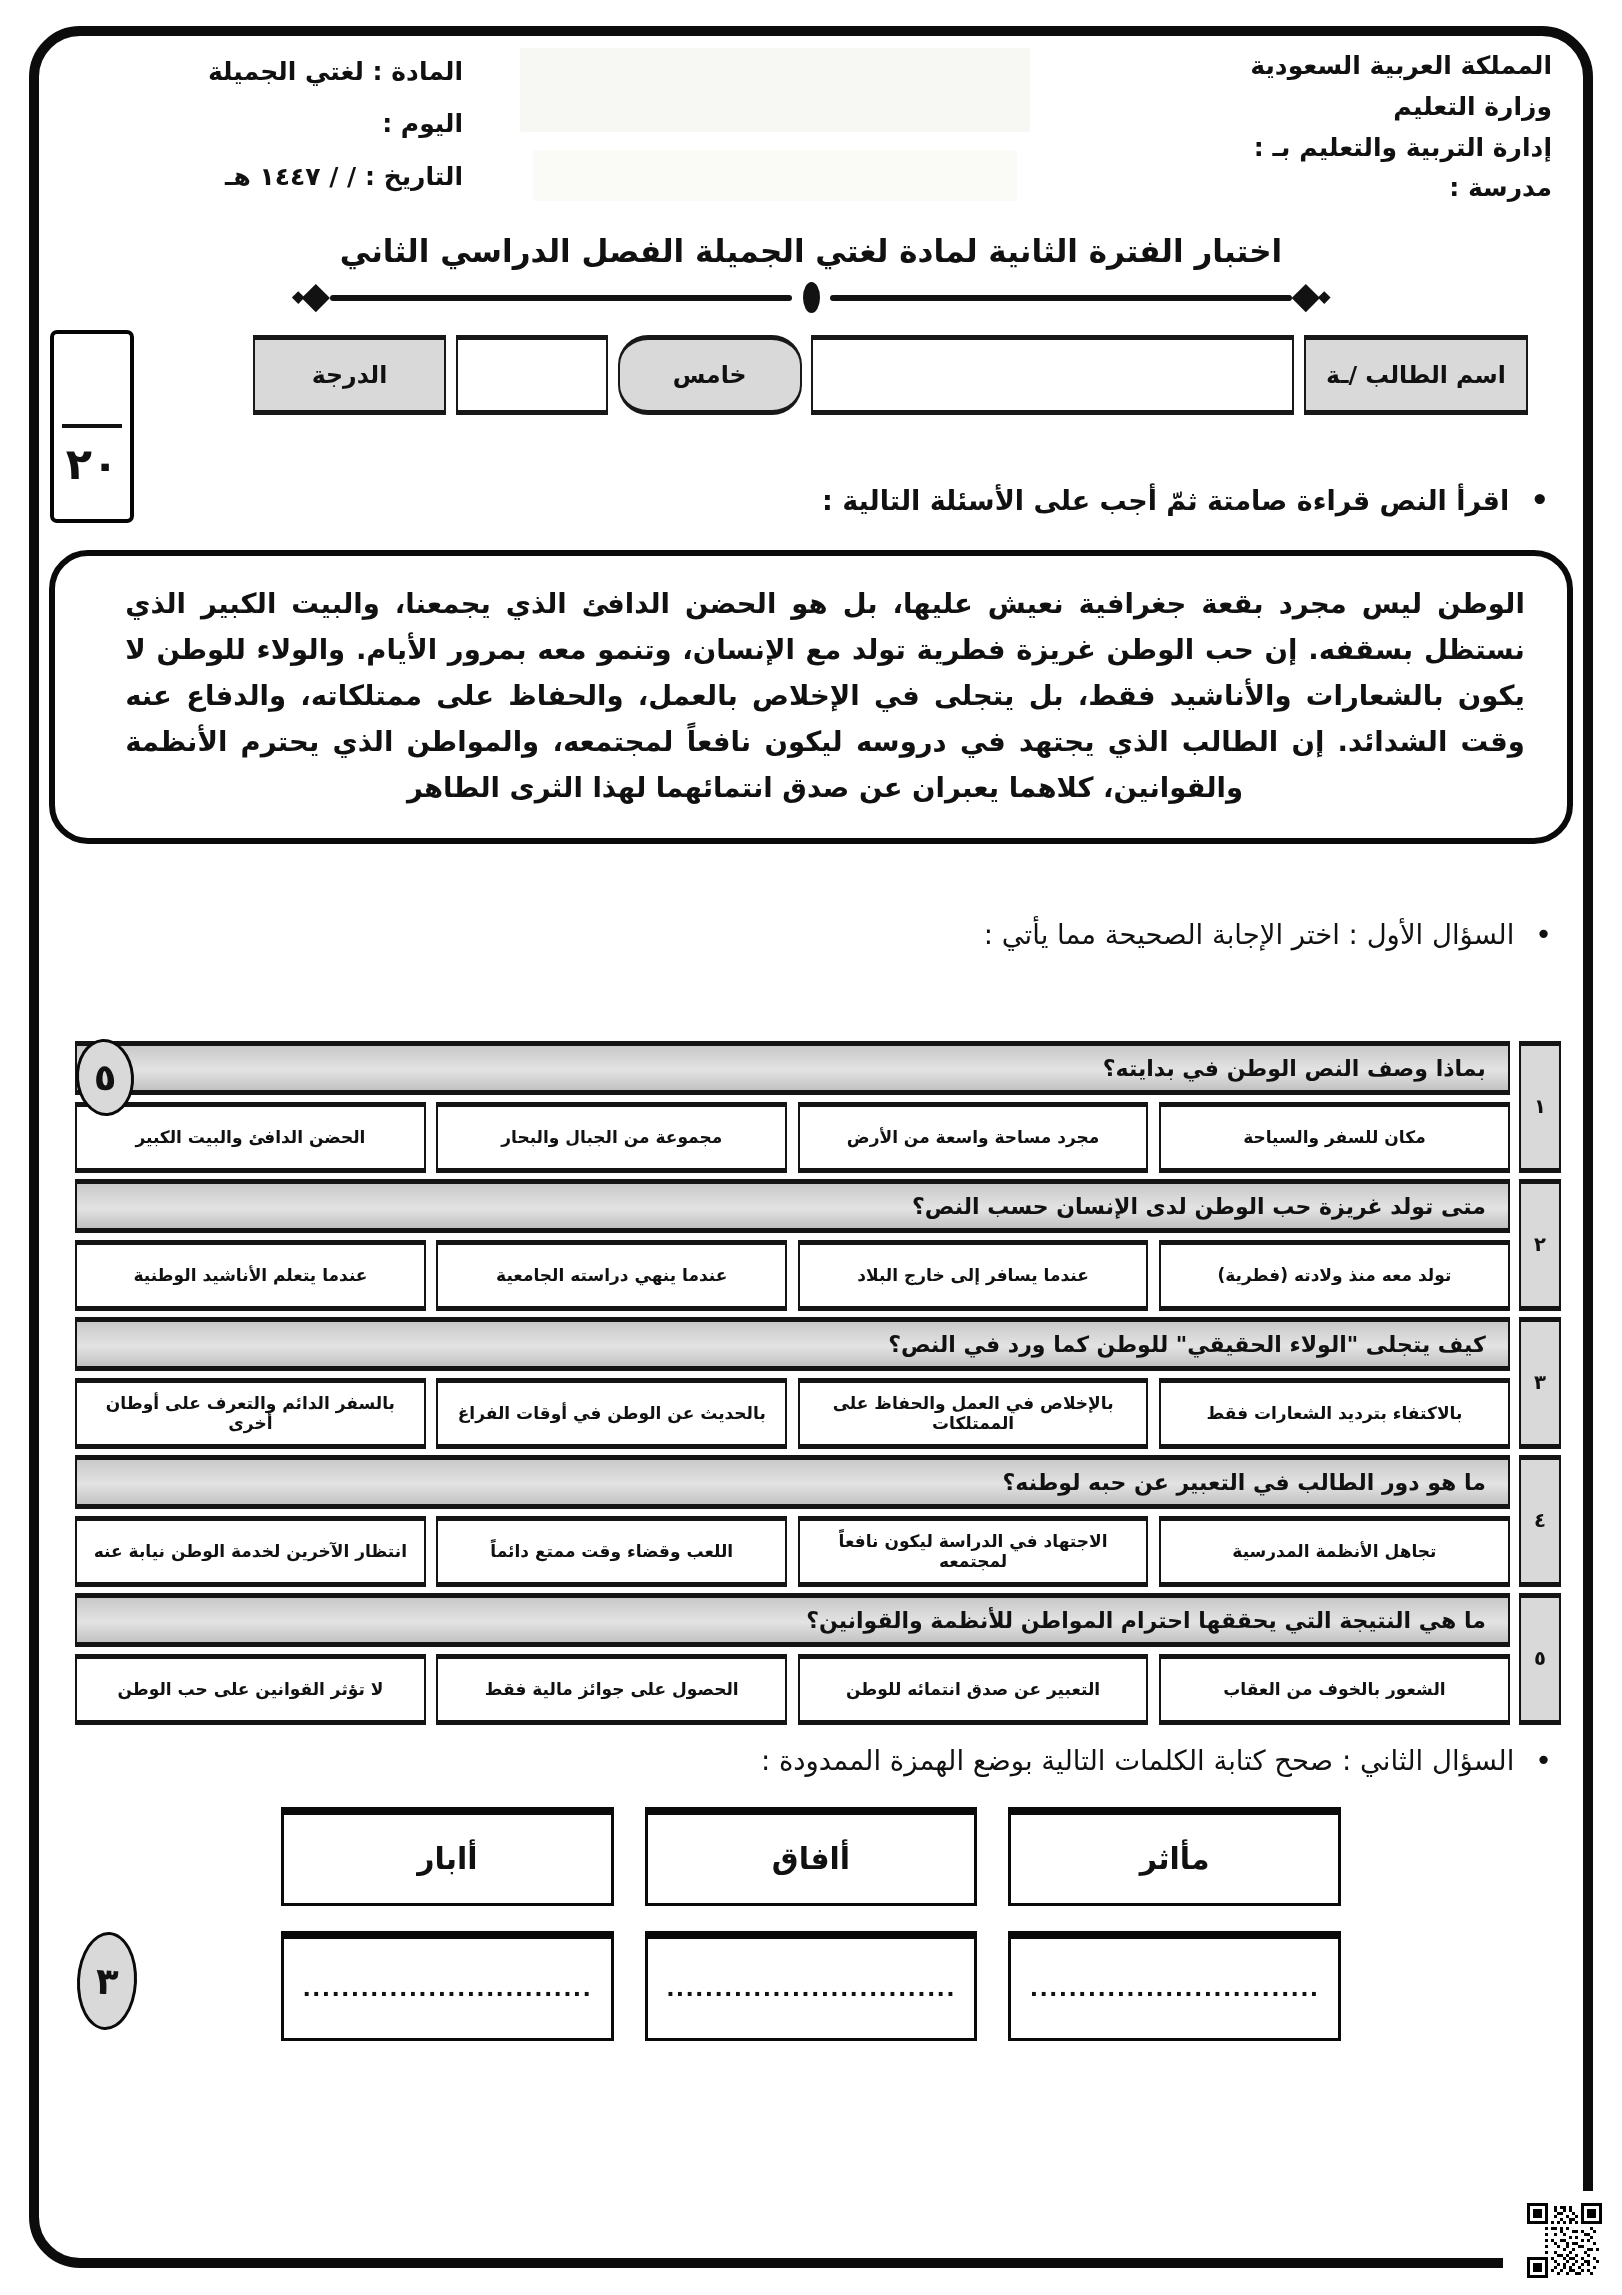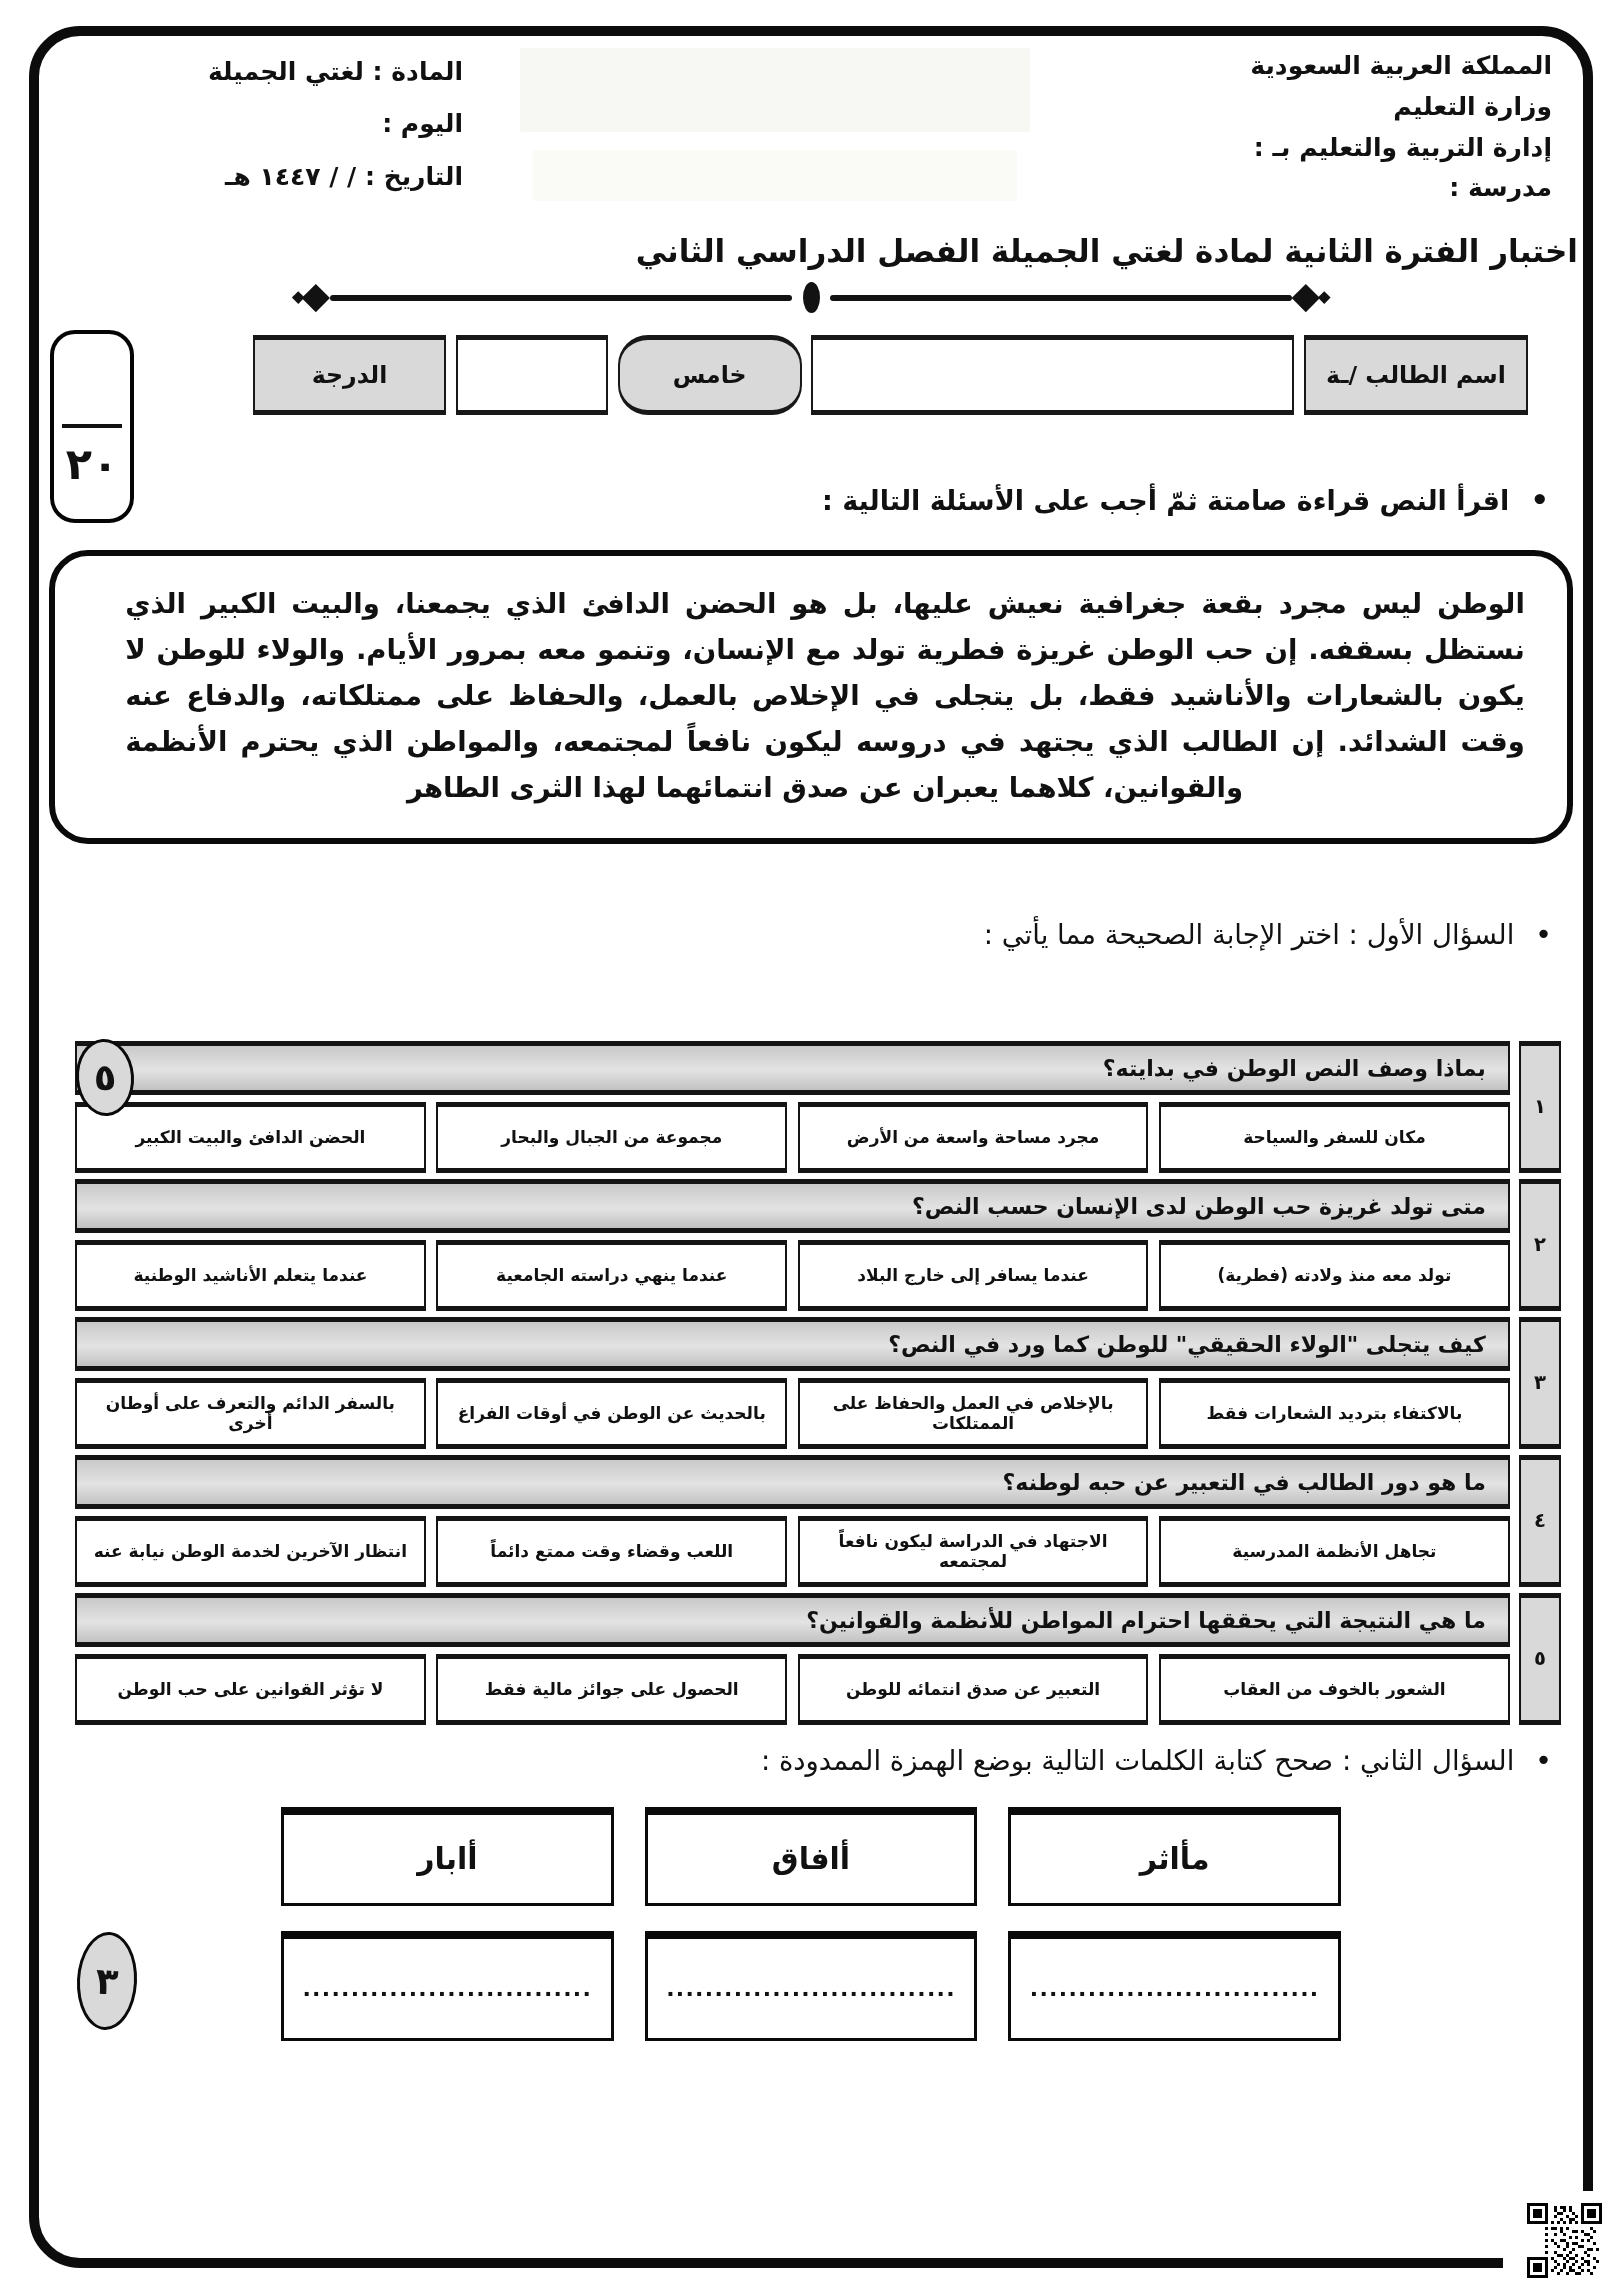--- a/index.html
+++ b/index.html
@@ -22,21 +22,21 @@
   .hdr-col{font-size:25px;line-height:1.0;}
   .hdr-right{width:484px;padding-top:18.3px;padding-right:26px;}
   .hdr-right div{margin-bottom:15.7px;}
   .hdr-left{width:419px;padding-top:23.6px;text-align:right;padding-right:19.6px;}
   .hdr-left div{margin-bottom:27.5px;}
   .hdr-center{flex:1;display:flex;flex-direction:column;align-items:center;}
   .logo-box{width:510px;height:84px;background:#f7f7f4;border-radius:2.6px;margin-top:13px;}
   .logo-box2{width:484px;height:51px;background:#faFAf7;border-radius:2.6px;margin-top:18.3px;}
 
   
-  .title{margin-top:17px;font-size:31px;font-weight:700;letter-spacing:-0.7px;}
+  .title{margin-top:17px;text-align:center;font-size:31px;font-weight:700;letter-spacing:-0.7px;}
   .divider{width:1034px;margin:13px auto 0;display:flex;align-items:center;gap:3.9px;}
   .dv-line{flex:1;height:5.9px;background:#121212;border-radius:3.3px;}
   .dv-diamond{width:19.6px;height:19.6px;background:#121212;transform:rotate(45deg);flex:0 0 auto;}
   .dv-diamond.small{width:8.5px;height:8.5px;}
   .dv-dot{width:17px;height:31px;background:#121212;border-radius:50%;flex:0 0 auto;margin:0 6.5px;}
 
   
   .info-row{margin:22px 50px 0 209px;display:flex;gap:9.8px;height:80px;}
   .cell{border:2.6px solid #181818;border-top-width:5.9px;border-bottom-width:5.9px;
         display:flex;align-items:center;justify-content:center;
@@ -45,21 +45,21 @@
   .cell.blank{background:#ffffff;}
   .w-name-label{width:224px;}
   .w-name-blank{flex:1;}
   .w-grade{width:184px;border-radius:30px;}
   .w-small-blank{width:152px;}
   .w-score{width:193px;}
 
   
   .score-box{
     position:absolute;left:50px;top:330px;width:84px;height:193px;
-    border:4.6px solid #050505;border-radius:25px;background:#fff;box-sizing:border-box;
+    border:4.6px solid #050505;border-radius:7px;background:#fff;box-sizing:border-box;
   }
   .score-line{position:absolute;left:7.9px;right:7.9px;top:90px;height:3.9px;background:#111;}
   .score-total{position:absolute;left:0;right:0;top:105px;text-align:center;font-size:43px;font-weight:700;}
 
   
   .instruction{margin-top:68px;padding-right:29px;font-size:27px;font-weight:700;}
   .bullet{display:inline-block;margin-left:11.8px;font-size:29px;}
 
   
   .passage-box{

